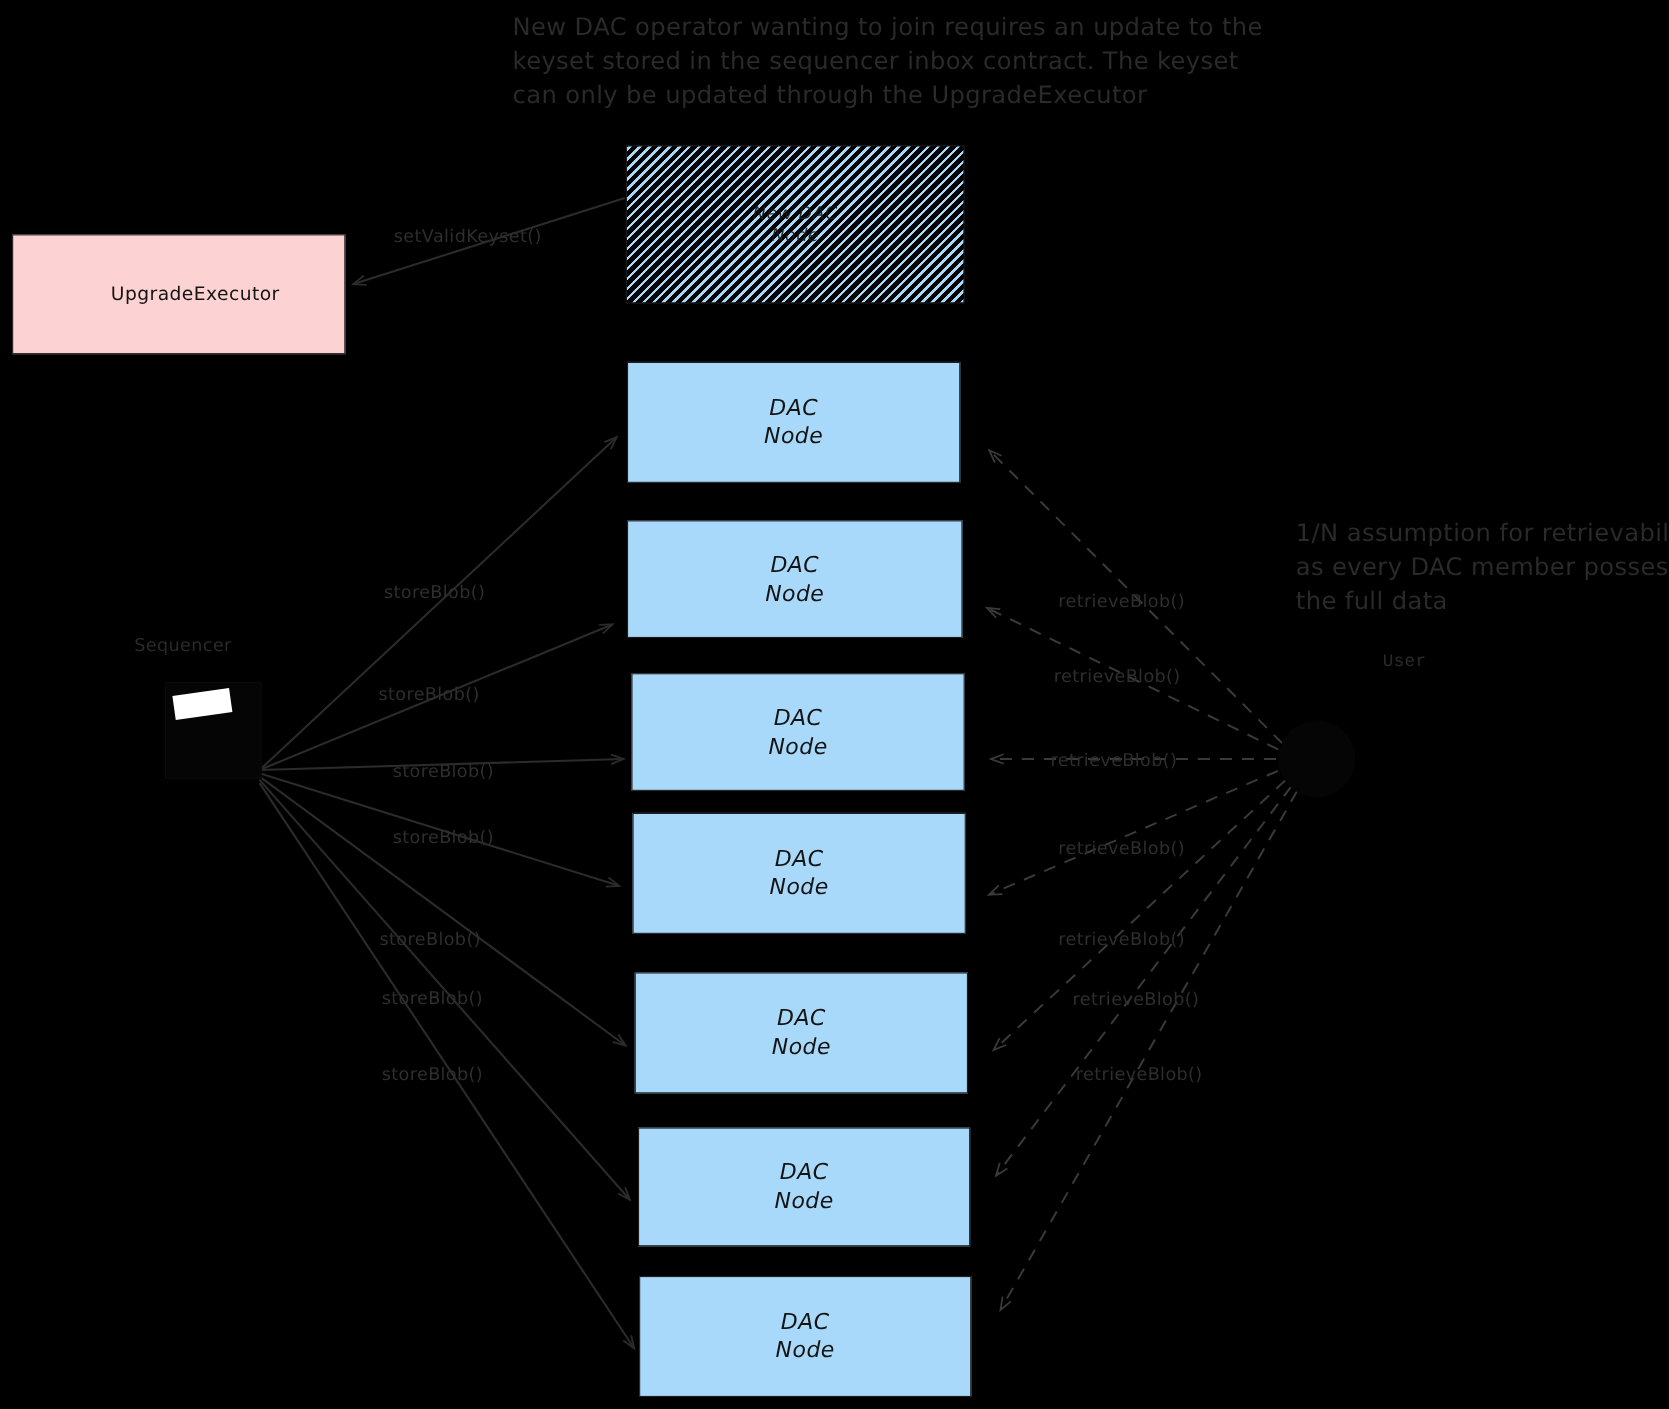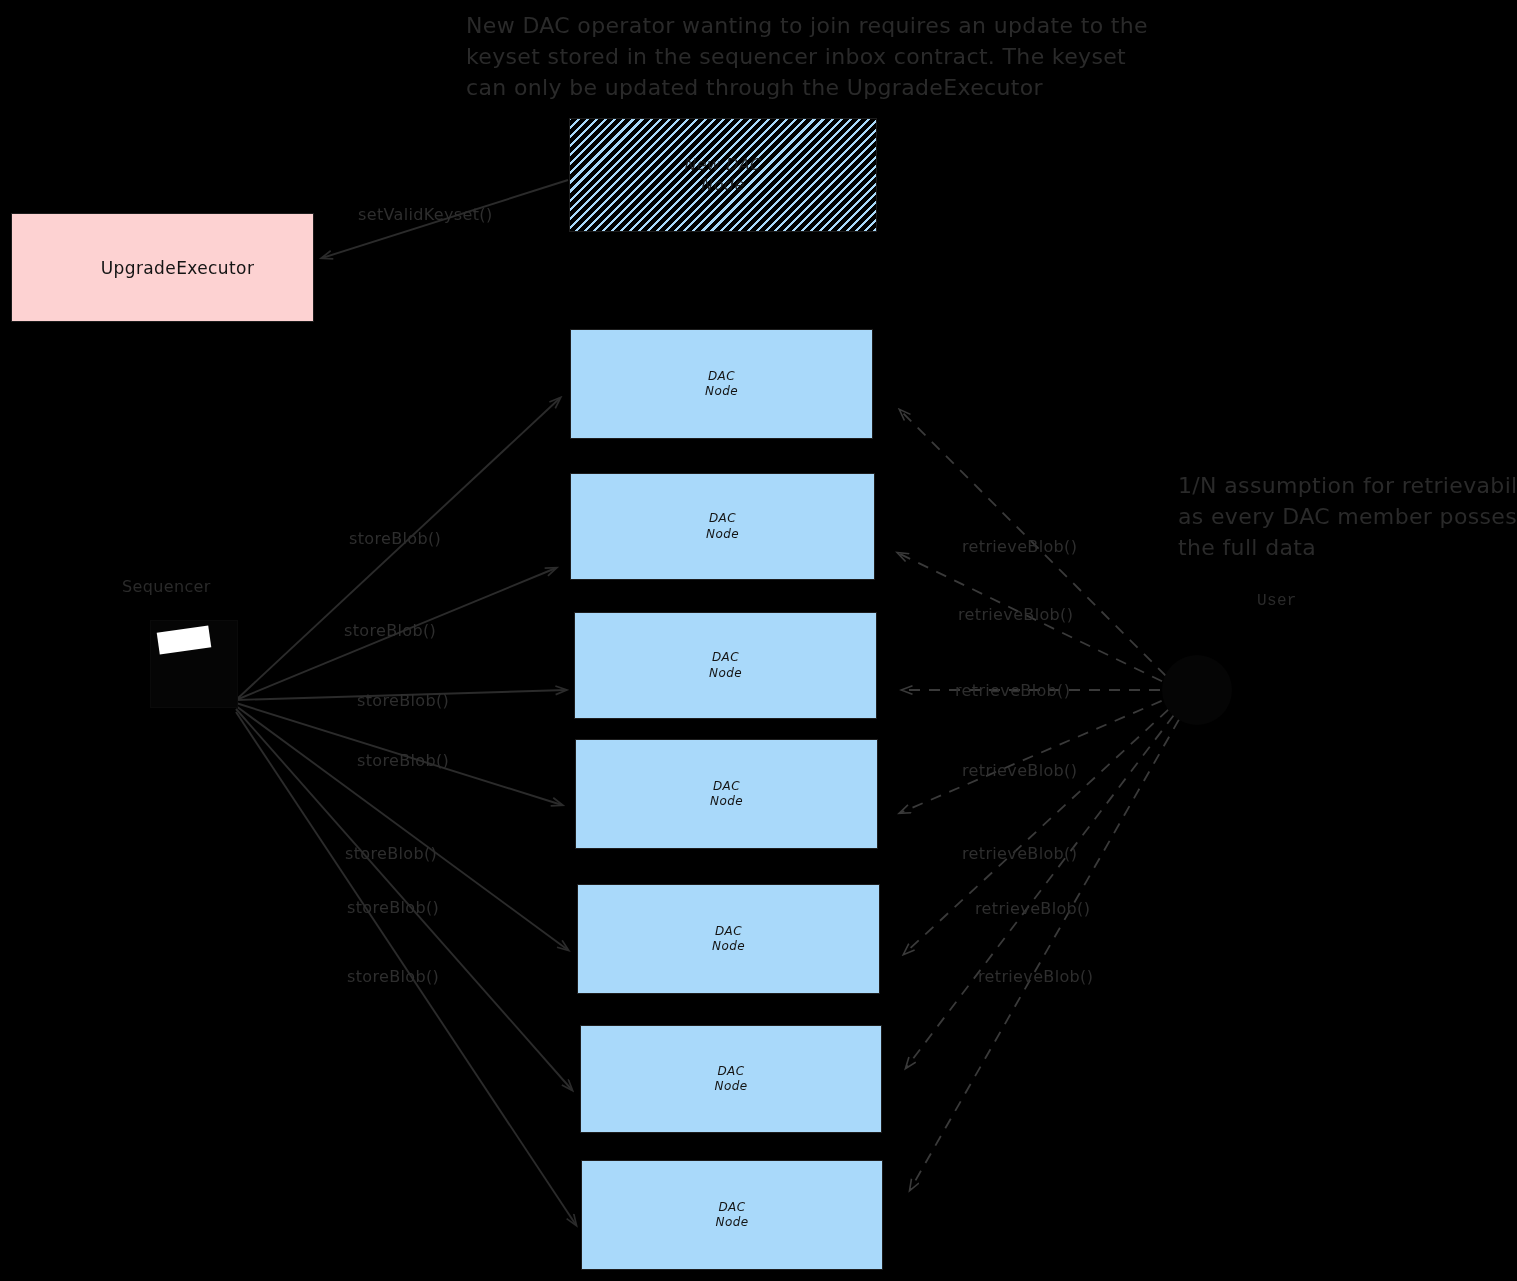--- a/index.html
+++ b/index.html
@@ -33,21 +33,21 @@
     display: flex;
     flex-direction: column;
     align-items: center;
     justify-content: center;
     line-height: 1.28;
   }
   .node-box .ln {
     color: #141414;
     font-family: "DejaVu Sans", sans-serif;
     font-style: italic;
-    font-size: 12px;
+    font-size: 20px;
     letter-spacing: 0.4px;
   }
 
   .hatch-box {
     position: absolute;
     box-sizing: border-box;
     border: 1.6px solid #1d1d1d;
     display: flex;
     flex-direction: column;
     align-items: center;
@@ -154,21 +154,21 @@
       <path d="M1183,696 L904,954" stroke-width="1.8" marker-end="url(#ahd)"></path>
       <path d="M1186,699 L906,1068" stroke-width="1.8" marker-end="url(#ahd)"></path>
       <path d="M1189,702 L910,1190" stroke-width="1.8" marker-end="url(#ahd)"></path>
     </g>
   </svg>
 
   <div class="hand note" style="left:466px; top:10px; width:640px;">New DAC operator wanting to join requires an update to the
 keyset stored in the sequencer inbox contract. The keyset
 can only be updated through the UpgradeExecutor</div>
 
-  <div class="hatch-box" style="left:569px; top:118px; width:308px; height:114px;">
+  <div class="hatch-box" style="left:569px; top:132px; width:308px; height:144px;">
     <span class="ln">New DAC</span>
     <span class="ln">Node</span>
   </div>
 
   <div class="pink-box" style="left:11px; top:213px; width:303px; height:109px;padding-left:30px;">
     <span class="ln">UpgradeExecutor</span>
   </div>
 
   <div class="hand edge-label" style="left:358px; top:204px;">setValidKeyset()</div>
 

